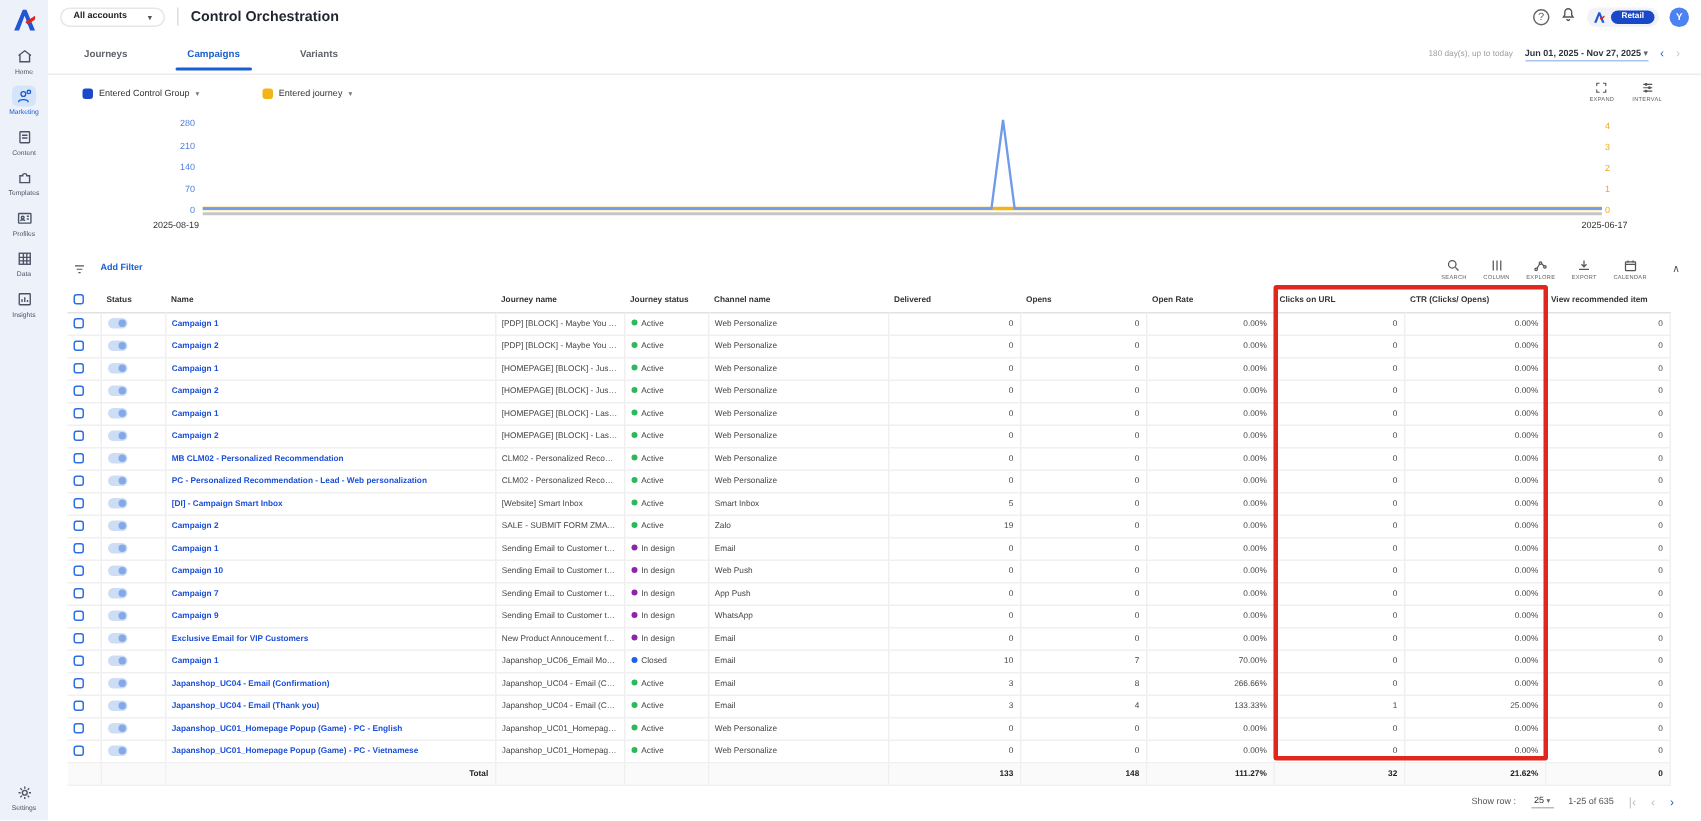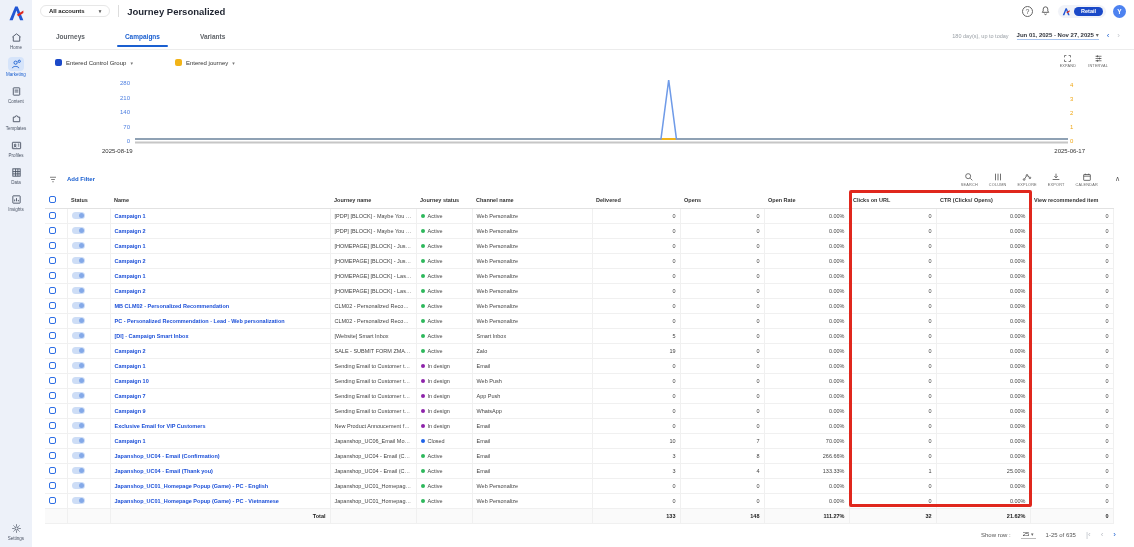--- a/index.html
+++ b/index.html
@@ -188,21 +188,21 @@
     <span class="lbl">Settings</span>
   </div>
 </div>
 
 <div class="topbar">
   <div class="acct-pill">
     <span>All accounts</span>
     <span style="font-size:5px; color:#555;">▾</span>
   </div>
   <div class="vdiv"></div>
-  <div class="page-title">Journey Personalized</div>
+  <div class="page-title">Control Orchestration</div>
   <div class="top-right">
     <div class="round-ic">?</div>
     <span>
       <svg width="11" height="11" viewBox="0 0 24 24" fill="none" stroke="#555" stroke-width="2">
           <path d="M12 4 a5 5 0 0 1 5 5 v4 l2 3 H5 l2 -3 V9 a5 5 0 0 1 5 -5 Z"></path>
           <path d="M10 19 a2 2 0 0 0 4 0"></path>
         </svg>
     </span>
     <div class="env-pill">
       <svg width="10" height="9" viewBox="0 0 24 22">

